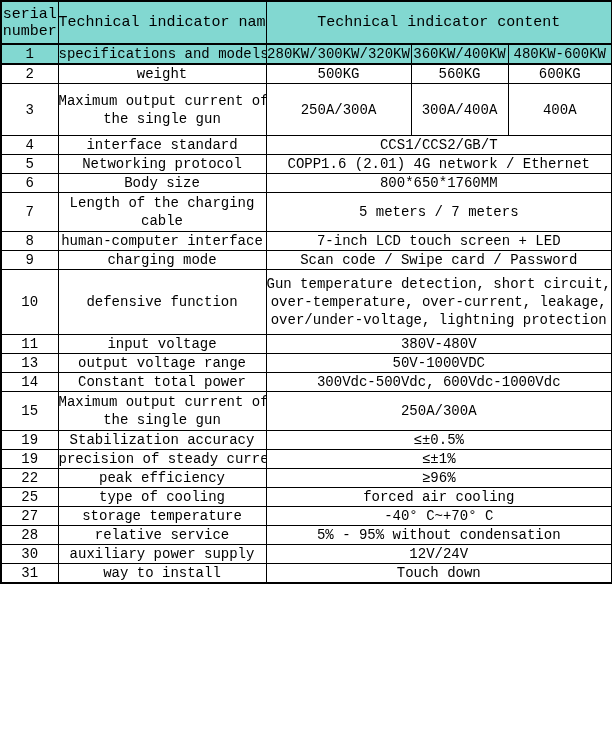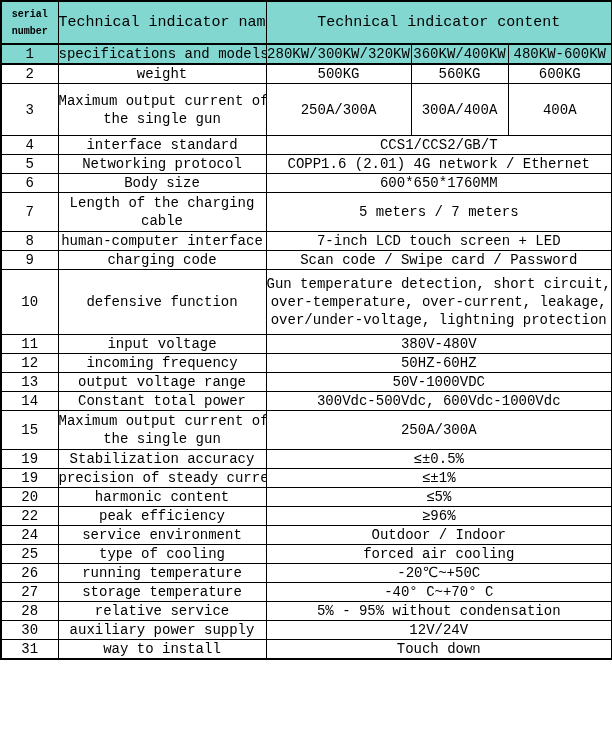--- a/index.html
+++ b/index.html
@@ -25,21 +25,21 @@
     white-space: nowrap;
     overflow: hidden;
   }
   tr { height: 19px; }
   thead tr { height: 43px; }
   thead td {
     background: var(--accent, #82d8d1);
     border-bottom: 2px solid #000;
     font-size: 15px;
   }
-  thead td.wrap { white-space: normal; font-size: 10px; line-height: 17px; font-weight: bold; }
+  thead td.wrap { white-space: normal; font-size: 15px; line-height: 17px; }
   tr.hl td {
     background: var(--accent, #82d8d1);
     border-bottom: 2px solid #000;
   }
 </style>
 </head>
 <body>
 
 <table class="spec-table">
   <colgroup>
@@ -84,51 +84,46 @@
         <td colspan="3">CCS1/CCS2/GB/T</td>
       </tr>
       <tr>
         <td>5</td>
         <td>Networking protocol</td>
         <td colspan="3">COPP1.6 (2.01) 4G network / Ethernet</td>
       </tr>
       <tr>
         <td>6</td>
         <td>Body size</td>
-        <td colspan="3">600*650*1760MM</td>
+        <td colspan="3">800*650*1760MM</td>
       </tr>
       <tr style="height: 39px;">
         <td>7</td>
         <td>Length of the charging<br>cable</td>
         <td colspan="3">5 meters / 7 meters</td>
       </tr>
       <tr>
         <td>8</td>
         <td>human-computer interface</td>
         <td colspan="3">7-inch LCD touch screen + LED</td>
       </tr>
       <tr>
         <td>9</td>
-        <td>charging code</td>
+        <td>charging mode</td>
         <td colspan="3">Scan code / Swipe card / Password</td>
       </tr>
       <tr style="height: 65px;">
         <td>10</td>
         <td>defensive function</td>
         <td colspan="3">Gun temperature detection, short circuit,<br>over-temperature, over-current, leakage,<br>over/under-voltage, lightning protection</td>
       </tr>
       <tr>
         <td>11</td>
         <td>input voltage</td>
         <td colspan="3">380V-480V</td>
-      </tr>
-      <tr>
-        <td>12</td>
-        <td>incoming frequency</td>
-        <td colspan="3">50HZ-60HZ</td>
       </tr>
       <tr>
         <td>13</td>
         <td>output voltage range</td>
         <td colspan="3">50V-1000VDC</td>
       </tr>
       <tr>
         <td>14</td>
         <td>Constant total power</td>
         <td colspan="3">300Vdc-500Vdc, 600Vdc-1000Vdc</td>
@@ -142,43 +137,28 @@
         <td>19</td>
         <td>Stabilization accuracy</td>
         <td colspan="3">≤±0.5%</td>
       </tr>
       <tr>
         <td>19</td>
         <td>precision of steady current</td>
         <td colspan="3">≤±1%</td>
       </tr>
       <tr>
-        <td>20</td>
-        <td>harmonic content</td>
-        <td colspan="3">≤5%</td>
-      </tr>
-      <tr>
         <td>22</td>
         <td>peak efficiency</td>
         <td colspan="3">≥96%</td>
       </tr>
       <tr>
-        <td>24</td>
-        <td>service environment</td>
-        <td colspan="3">Outdoor / Indoor</td>
-      </tr>
-      <tr>
         <td>25</td>
         <td>type of cooling</td>
         <td colspan="3">forced air cooling</td>
-      </tr>
-      <tr>
-        <td>26</td>
-        <td>running temperature</td>
-        <td colspan="3">-20℃~+50C</td>
       </tr>
       <tr>
         <td>27</td>
         <td>storage temperature</td>
         <td colspan="3">-40° C~+70° C</td>
       </tr>
       <tr>
         <td>28</td>
         <td>relative service</td>
         <td colspan="3">5% - 95% without condensation</td>

